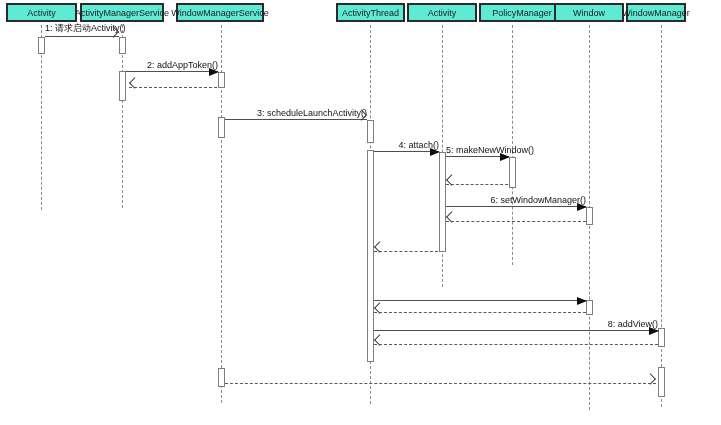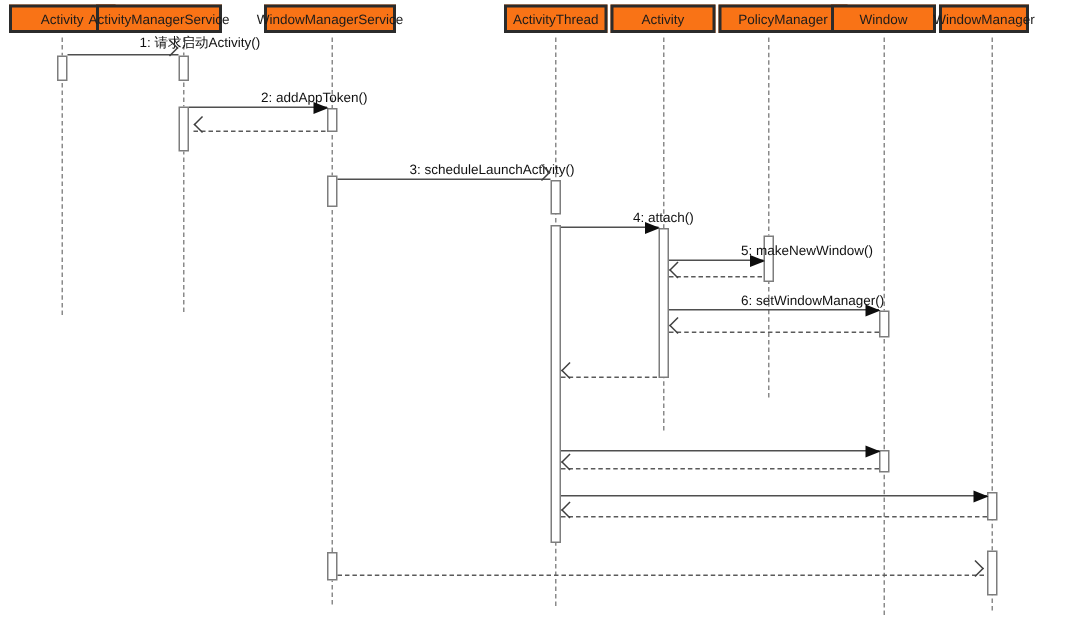--- a/index.html
+++ b/index.html
@@ -2,62 +2,62 @@
 <html><head>
 <meta charset="utf-8">
 <style>
   html,body{margin:0;padding:0;background:#fff;}
   .stage{
     position:relative;width:721px;height:425px;background:#fff;overflow:hidden;
     font-family:"Liberation Sans",sans-serif;color:#1c1c1c;
   }
   
   .actor{
-    position:absolute;top:3px;height:19px;background:#f97316;
+    position:absolute;top:3px;height:19px;background:#5eead4;
     border:2px solid #2b2b2b;box-sizing:border-box;
     display:flex;align-items:center;justify-content:center;
     font-size:9px;white-space:nowrap;z-index:5;
   }
   
   .lifeline{
     position:absolute;width:0;border-left:1px dashed #8a8a8a;z-index:1;
   }
   
   .bar{
     position:absolute;width:7px;background:#fff;border:1px solid #7d7d7d;
     box-sizing:border-box;z-index:4;
   }
   
   .msg{position:absolute;height:13px;z-index:6;}
   .msg .line{position:absolute;left:0;right:0;bottom:0;border-top:1px solid #4f4f4f;}
   .msg .line.dashed{border-top:1px dashed #5a5a5a;}
   .msg .lbl{
-    position:absolute;left:0;width:100%;bottom:2px;text-align:left;
-    font-size:9px;white-space:nowrap;color:#111;margin-left:48px;
+    position:absolute;left:0;width:100%;bottom:2px;text-align:right;
+    font-size:9px;white-space:nowrap;color:#111;
   }
   
   .ah-fill-r{position:absolute;right:-1px;bottom:-4px;width:0;height:0;
     border-left:10px solid #0d0d0d;border-top:4px solid transparent;border-bottom:4px solid transparent;}
   .ah-fill-l{position:absolute;left:-1px;bottom:-4px;width:0;height:0;
     border-right:10px solid #0d0d0d;border-top:4px solid transparent;border-bottom:4px solid transparent;}
   
   .ah-open-r{position:absolute;right:0;bottom:-3px;width:7px;height:7px;
     border-top:1px solid #3f3f3f;border-right:1px solid #3f3f3f;transform:rotate(45deg);transform-origin:100% 0;}
   .ah-open-l{position:absolute;left:0;bottom:-3px;width:7px;height:7px;
     border-top:1px solid #3f3f3f;border-left:1px solid #3f3f3f;transform:rotate(-45deg);transform-origin:0 0;}
 </style>
 </head>
 <body>
 
 <div class="stage">
 
   <div class="actor" style="left:6px;width:71px">
       <span>Activity</span>
     </div>
-  <div class="actor" style="left:64px;width:84px">
+  <div class="actor" style="left:80px;width:84px">
       <span>ActivityManagerService</span>
     </div>
   <div class="actor" style="left:336px;width:69px">
       <span>ActivityThread</span>
     </div>
   <div class="actor" style="left:176px;width:88px">
       <span>WindowManagerService</span>
     </div>
   <div class="actor" style="left:407px;width:70px">
       <span>Activity</span>
@@ -113,38 +113,39 @@
     <div class="line"></div>
     <span class="ah-open-r"></span>
   </div>
 
   <div class="msg" style="left:374px;top:139px;width:65px">
     <span class="lbl">4: attach()</span>
     <div class="line"></div>
     <span class="ah-fill-r"></span>
   </div>
 
-  <div class="msg" style="left:446px;top:161px;width:63px">
+  <div class="msg" style="left:446px;top:144px;width:63px">
     <span class="lbl">5: makeNewWindow()</span>
     <div class="line"></div>
     <span class="ah-fill-r"></span>
   </div>
 
   <div class="msg" style="left:446px;top:194px;width:140px">
     <span class="lbl">6: setWindowManager()</span>
     <div class="line"></div>
     <span class="ah-fill-r"></span>
   </div>
 
   <div class="msg" style="left:374px;top:288px;width:212px">
     <div class="line"></div>
     <span class="ah-fill-r"></span>
   </div>
 
   <div class="msg" style="left:374px;top:318px;width:284px">
+    <span class="lbl">8: addView()</span>
     <div class="line"></div>
     <span class="ah-fill-r"></span>
   </div>
 
 
   <div class="msg" style="left:129px;top:75px;width:88px">
     <div class="line dashed"></div>
     <span class="ah-open-l"></span>
   </div>
 

